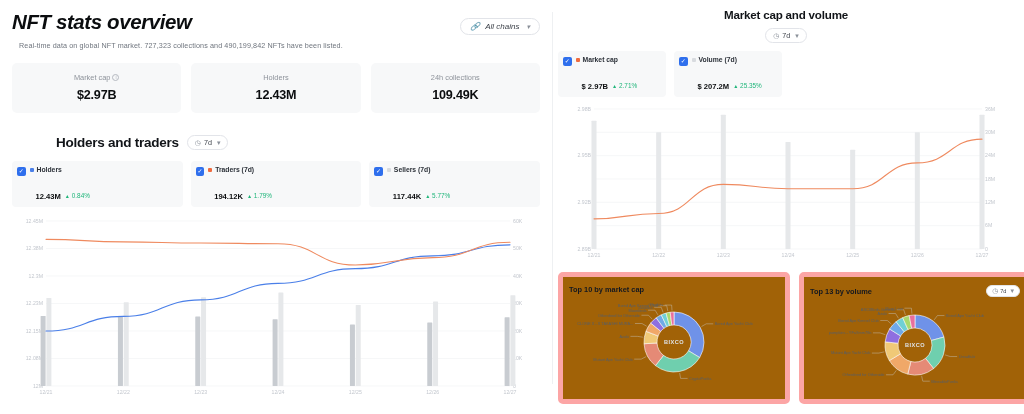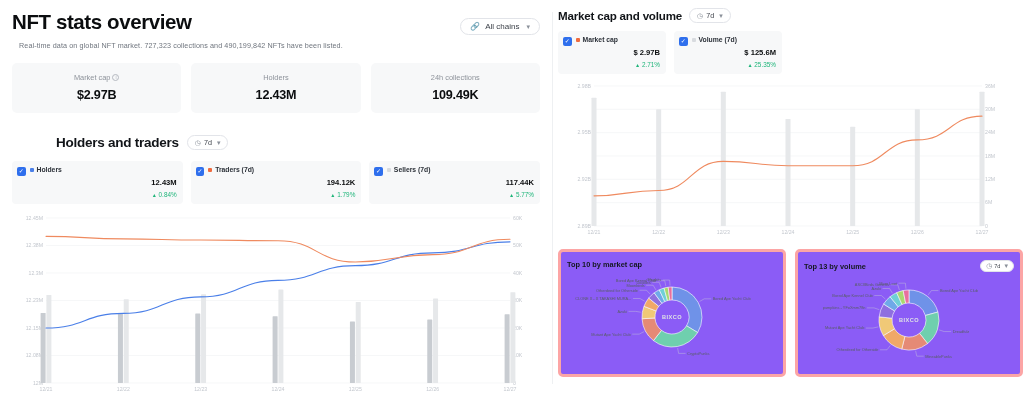--- a/index.html
+++ b/index.html
@@ -8,21 +8,21 @@
     background: #ffffff;
     font-family: "Liberation Sans", sans-serif;
     color: #111418;
     overflow: hidden;
   }
   .page { position: relative; width: 1024px; height: 414px; display: flex; }
 
   
   .left-col { width: 552px; height: 414px; padding: 10px 12px 0 12px; position: relative; }
 
-  .title-row { display: flex; align-items: flex-start; justify-content: space-between; }
+  .title-row { display: flex; align-items: flex-start; justify-content: space-between; font-style: italic; }
   .page-title { font-size: 20.5px; font-weight: 700; letter-spacing: -0.4px; color: #0b0d0f; }
   .chains-btn {
     display: flex; align-items: center; gap: 5px;
     border: 1px solid #e2e4e9; border-radius: 14px;
     padding: 3px 9px; font-size: 8px; color: #3a3f47;
     background: #fff; cursor: pointer; margin-top: 8px; white-space: nowrap;
   }
   .chains-btn .glyph { font-size: 8px; color: #6a7079; }
   .caret { font-size: 7px; color: #8a9099; margin-left: 2px; }
 
@@ -57,48 +57,48 @@
     padding: 5px 6px 6px 5px; display: flex; gap: 4px; align-items: flex-start;
   }
   .lg-check {
     width: 8.5px; height: 8.5px; border-radius: 2px; background: #2f6fed;
     display: flex; align-items: center; justify-content: center;
     color: #fff; font-size: 6px; line-height: 1; flex: none; margin-top: 1px;
   }
   .lg-body { flex: 1; min-width: 0; }
   .lg-name { font-size: 6.8px; color: #2b3038; display: flex; align-items: center; gap: 3px; font-weight: 600; }
   .lg-sq { width: 4px; height: 4px; border-radius: 1px; flex: none; }
-  .lg-val { margin-top: 5px; display: flex; align-items: flex-end; gap: 4px; padding-left: 6px; flex-direction: column; }
+  .lg-val { margin-top: 19px; display: flex; align-items: flex-start; gap: 4px; padding-left: 6px; }
   .lg-num { font-size: 7.6px; font-weight: 700; color: #0b0d0f; }
   .lg-pct { font-size: 6.4px; }
   .up { color: #1fb57a; }
   .down { color: #ef6b4a; }
   .arrow { font-size: 5.2px; }
 
   
   .chart-wrap { position: relative; margin-top: 8px; }
   .chart-svg { display: block; }
   .ax-label { font-size: 5.2px; fill: #c3c7ce; font-family: "Liberation Sans", sans-serif; }
   .grid-line { stroke: #f0f1f3; stroke-width: 0.6; }
 
   
   .right-col { width: 472px; height: 414px; padding: 8px 10px 0 6px; position: relative; }
   .rc-divider { position: absolute; left: 0; top: 12px; bottom: 30px; width: 1px; background: #eef0f2; }
 
-  .mc-head { display: flex; align-items: center; gap: 7px; }
+  .mc-head { display: flex; align-items: center; gap: 7px; flex-direction: column; }
   .mc-title { font-size: 11.6px; font-weight: 700; letter-spacing: -0.2px; }
 
   .mc-legend { display: flex; gap: 8px; margin-top: 8px; }
   .mc-legend .legend-card { flex: 0 0 108px; }
 
   .ov-title { font-size: 10.4px; font-weight: 700; margin-top: 14px; letter-spacing: -0.15px; }
   .pie-row { display: flex; gap: 9px; margin-top: 9px; }
   .pie-card {
-    flex: 1; border: 3px solid #fca5a5; border-radius: 5px;
-    padding: 8px 6px 6px; position: relative; background: #8b5cf6;
+    flex: 1; border: 5px solid #fca5a5; border-radius: 5px;
+    padding: 8px 6px 6px; position: relative; background: #a16207;
   }
   .pie-card-head { display: flex; align-items: center; justify-content: space-between; }
   .pie-card-title { font-size: 7.4px; font-weight: 700; color: #141820; }
   .pie-pill {
     display: inline-flex; align-items: center; gap: 2px;
     border: 1px solid #e2e4e9; border-radius: 9px;
     padding: 1px 5px; font-size: 5.6px; color: #40454d; background: #fff; cursor: pointer;
   }
   .pie-label { font-size: 3.9px; fill: #585e66; font-family: "Liberation Sans", sans-serif; }
   .pie-leader { stroke: #cdd1d6; stroke-width: 0.4; fill: none; }
@@ -273,21 +273,21 @@
         </span>
       </div>
       <div class="legend-card">
         <span class="lg-check">✓</span>
         <span class="lg-body">
           <span class="lg-name">
             <span class="lg-sq" style="background:#d8dbdf"></span>
             <span>Volume (7d)</span>
           </span>
           <span class="lg-val">
-            <span class="lg-num">$ 125.6M</span>
+            <span class="lg-num">$ 207.2M</span>
             <span class="lg-pct up"><span class="arrow">▲</span>
               <span>25.35%</span></span>
           </span>
         </span>
       </div>
     </div>
 
     <div class="chart-wrap">
       <svg class="chart-svg" id="svg-marketcap" width="452" height="158" viewBox="0 0 452 158">
           <line x1="36" y1="4" x2="424" y2="4" class="grid-line"></line>

